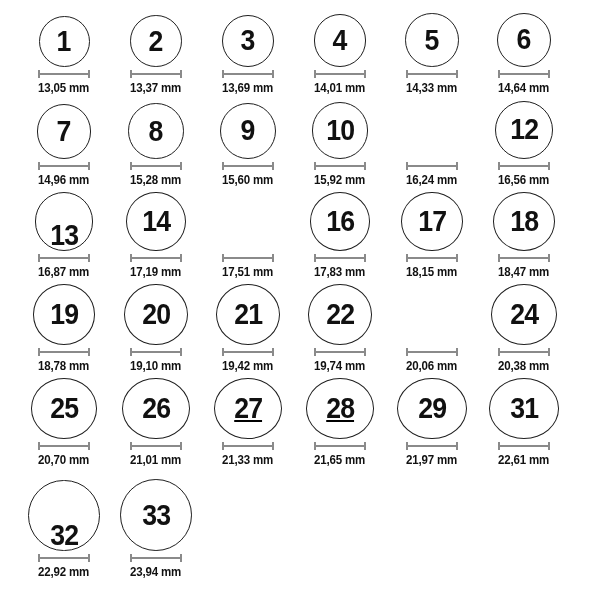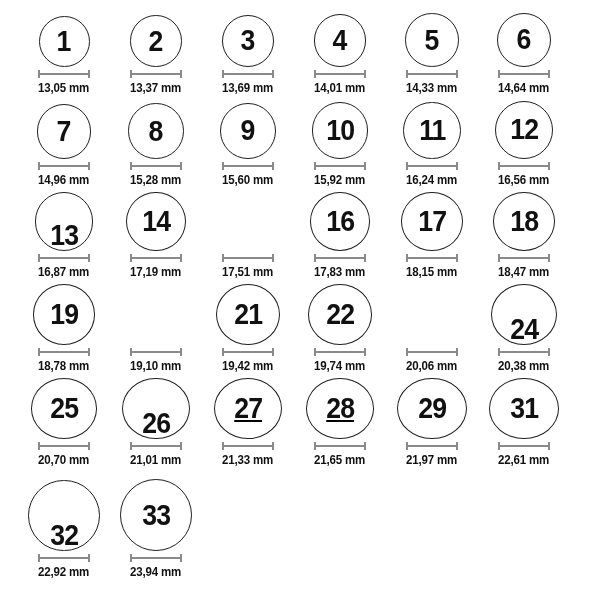--- a/index.html
+++ b/index.html
@@ -195,23 +195,20 @@
     </div>
     <div class="measure">
       <span class="tick-left"></span>
       <span class="bar"></span>
       <span class="tick-right"></span>
     </div>
     <div class="mmlabel">15,92 mm</div>
   </div>
 
   <div class="cell">
-    <div class="circle" style="width: 57.5px; height: 57.5px; border-color: rgb(31, 31, 31);">
-      <span class="num">11</span>
-    </div>
     <div class="measure">
       <span class="tick-left"></span>
       <span class="bar"></span>
       <span class="tick-right"></span>
     </div>
     <div class="mmlabel">16,24 mm</div>
   </div>
 
   <div class="cell">
     <div class="circle" style="width: 58.15px; height: 58.15px; border-color: rgb(31, 31, 31);">
@@ -300,20 +297,23 @@
     </div>
     <div class="measure">
       <span class="tick-left"></span>
       <span class="bar"></span>
       <span class="tick-right"></span>
     </div>
     <div class="mmlabel">18,78 mm</div>
   </div>
 
   <div class="cell">
+    <div class="circle" style="width: 63.35px; height: 63.35px; border-color: rgb(31, 31, 31);">
+      <span class="num">20</span>
+    </div>
     <div class="measure">
       <span class="tick-left"></span>
       <span class="bar"></span>
       <span class="tick-right"></span>
     </div>
     <div class="mmlabel">19,10 mm</div>
   </div>
 
   <div class="cell">
     <div class="circle" style="width: 64px; height: 64px; border-color: rgb(31, 31, 31);">
@@ -342,21 +342,21 @@
   <div class="cell">
     <div class="measure">
       <span class="tick-left"></span>
       <span class="bar"></span>
       <span class="tick-right"></span>
     </div>
     <div class="mmlabel">20,06 mm</div>
   </div>
 
   <div class="cell">
-    <div class="circle" style="width: 65.95px; height: 65.95px; border-color: rgb(31, 31, 31); align-items: flex-end;">
+    <div class="circle" style="width: 65.95px; height: 65.95px; border-color: rgb(31, 31, 31);">
       <span class="num">24</span>
     </div>
     <div class="measure">
       <span class="tick-left"></span>
       <span class="bar"></span>
       <span class="tick-right"></span>
     </div>
     <div class="mmlabel">20,38 mm</div>
   </div>
 
@@ -366,21 +366,21 @@
     </div>
     <div class="measure">
       <span class="tick-left"></span>
       <span class="bar"></span>
       <span class="tick-right"></span>
     </div>
     <div class="mmlabel">20,70 mm</div>
   </div>
 
   <div class="cell">
-    <div class="circle" style="width: 67.25px; height: 67.25px; border-color: rgb(31, 31, 31); align-items: flex-end;">
+    <div class="circle" style="width: 67.25px; height: 67.25px; border-color: rgb(31, 31, 31);">
       <span class="num">26</span>
     </div>
     <div class="measure">
       <span class="tick-left"></span>
       <span class="bar"></span>
       <span class="tick-right"></span>
     </div>
     <div class="mmlabel">21,01 mm</div>
   </div>
 

